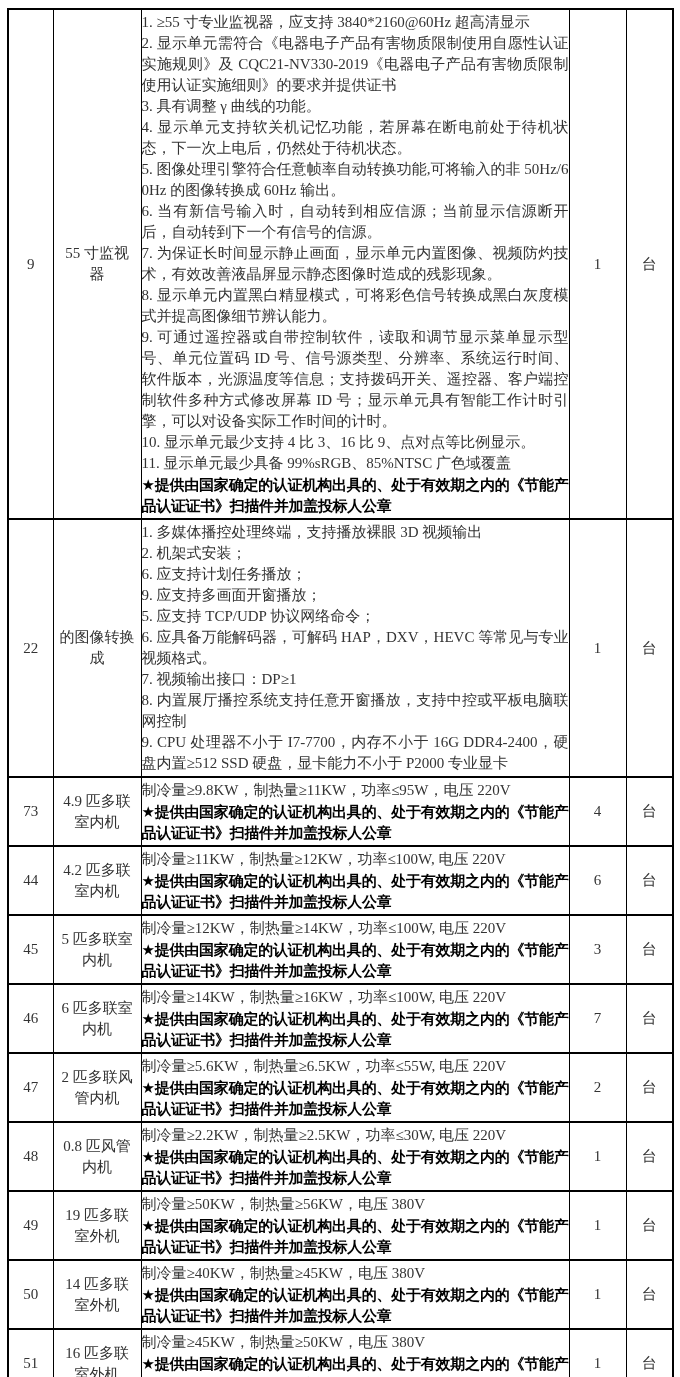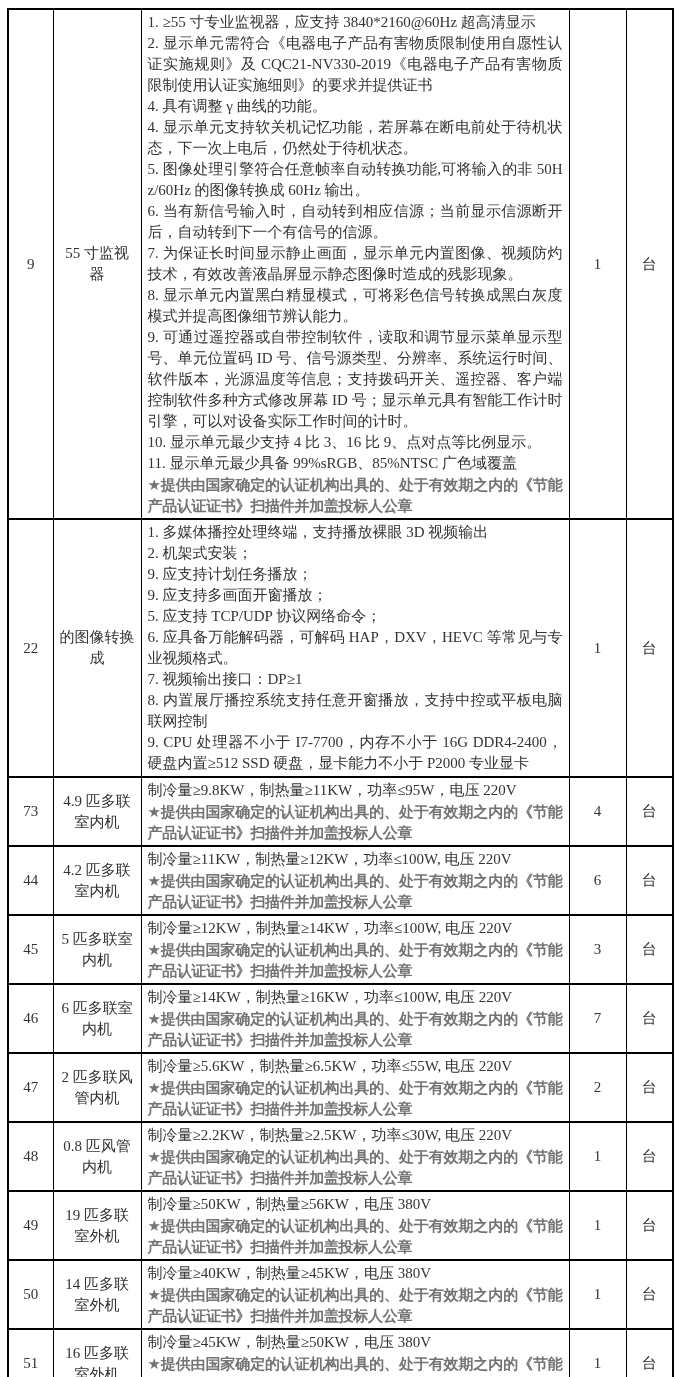--- a/index.html
+++ b/index.html
@@ -21,21 +21,21 @@
   table.spec-table {
     border-collapse: collapse;
     table-layout: fixed;
     width: 665px;
     border: 2px solid #000000;
   }
   td {
     border: 1px solid #000000;
     border-top-width: 2px;
     border-bottom-width: 2px;
-    padding: 2px 6px;
+    padding: 2px 0;
     font-size: 15px;
     line-height: 21px;
     vertical-align: middle;
     box-sizing: border-box;
     word-break: break-all;
     overflow-wrap: anywhere;
   }
   td.c-no, td.c-qty, td.c-unit {
     text-align: center;
   }
@@ -43,21 +43,21 @@
     text-align: center;
     padding: 2px 6px;
   }
   td.c-spec p {
     margin: 0;
     text-align: justify;
   }
   td.c-spec p.star {
     font-family: "Liberation Sans", "DejaVu Sans", sans-serif;
     font-weight: bold;
-    color: #737373;
+    color: #000000;
     letter-spacing: -0.3px;
   }
   col.w-no   { width: 45px; }
   col.w-name { width: 88px; }
   col.w-spec { width: 428px; }
   col.w-qty  { width: 57px; }
   col.w-unit { width: 47px; }
 </style>
 </head>
 <body>
@@ -71,41 +71,41 @@
       <col class="w-qty">
       <col class="w-unit">
     </colgroup>
     <tbody>
         <tr>
     <td class="c-no">9</td>
     <td class="c-name">55 寸监视器</td>
     <td class="c-spec">
             <p>1. ≥55 寸专业监视器，应支持 3840*2160@60Hz 超高清显示</p>
             <p>2. 显示单元需符合《电器电子产品有害物质限制使用自愿性认证实施规则》及 CQC21-NV330-2019《电器电子产品有害物质限制使用认证实施细则》的要求并提供证书</p>
-            <p>4. 具有调整 γ 曲线的功能。</p>
+            <p>3. 具有调整 γ 曲线的功能。</p>
             <p>4. 显示单元支持软关机记忆功能，若屏幕在断电前处于待机状态，下一次上电后，仍然处于待机状态。</p>
             <p>5. 图像处理引擎符合任意帧率自动转换功能,可将输入的非 50Hz/60Hz 的图像转换成 60Hz 输出。</p>
             <p>6. 当有新信号输入时，自动转到相应信源；当前显示信源断开后，自动转到下一个有信号的信源。</p>
             <p>7. 为保证长时间显示静止画面，显示单元内置图像、视频防灼技术，有效改善液晶屏显示静态图像时造成的残影现象。</p>
             <p>8. 显示单元内置黑白精显模式，可将彩色信号转换成黑白灰度模式并提高图像细节辨认能力。</p>
             <p>9. 可通过遥控器或自带控制软件，读取和调节显示菜单显示型号、单元位置码 ID 号、信号源类型、分辨率、系统运行时间、软件版本，光源温度等信息；支持拨码开关、遥控器、客户端控制软件多种方式修改屏幕 ID 号；显示单元具有智能工作计时引擎，可以对设备实际工作时间的计时。</p>
             <p>10. 显示单元最少支持 4 比 3、16 比 9、点对点等比例显示。</p>
             <p>11. 显示单元最少具备 99%sRGB、85%NTSC 广色域覆盖</p>
             <p class="star">★提供由国家确定的认证机构出具的、处于有效期之内的《节能产品认证证书》扫描件并加盖投标人公章</p>
           </td>
     <td class="c-qty">1</td>
     <td class="c-unit">台</td>
   </tr>
         <tr>
     <td class="c-no">22</td>
     <td class="c-name">的图像转换成</td>
     <td class="c-spec">
             <p>1. 多媒体播控处理终端，支持播放裸眼 3D 视频输出</p>
             <p>2. 机架式安装；</p>
-            <p>9. 应支持计划任务播放；</p>
+            <p>6. 应支持计划任务播放；</p>
             <p>9. 应支持多画面开窗播放；</p>
             <p>5. 应支持 TCP/UDP 协议网络命令；</p>
             <p>6. 应具备万能解码器，可解码 HAP，DXV，HEVC 等常见与专业视频格式。</p>
             <p>7. 视频输出接口：DP≥1</p>
             <p>8. 内置展厅播控系统支持任意开窗播放，支持中控或平板电脑联网控制</p>
             <p>9. CPU 处理器不小于 I7-7700，内存不小于 16G DDR4-2400，硬盘内置≥512 SSD 硬盘，显卡能力不小于 P2000 专业显卡</p>
           </td>
     <td class="c-qty">1</td>
     <td class="c-unit">台</td>
   </tr>

